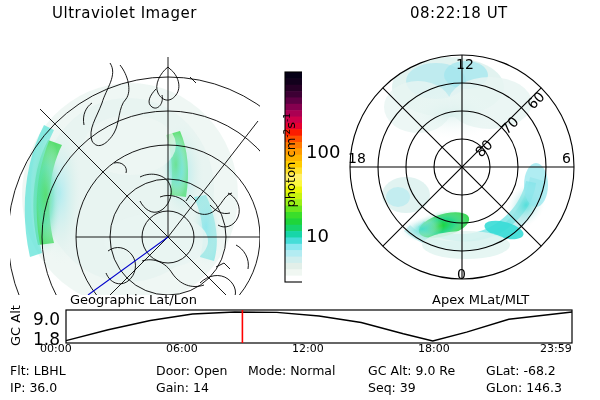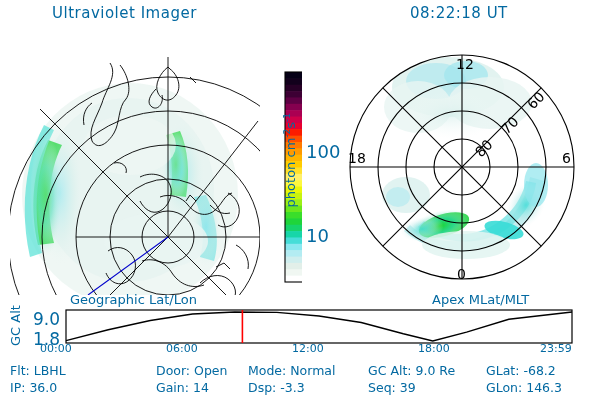--- a/index.html
+++ b/index.html
@@ -6,21 +6,21 @@
     margin: 0;
     padding: 0;
     background: #ffffff;
   }
   #app {
     position: relative;
     width: 600px;
     height: 400px;
     background: #ffffff;
     font-family: "DejaVu Sans", sans-serif;
-    color: #0369a1;
+    color: #000000;
     overflow: hidden;
   }
 
   
   .header {
     position: absolute;
     left: 0; top: 4px;
     width: 600px;
     height: 24px;
   }
@@ -399,24 +399,20 @@
     </span>
     <span class="st-cell st-r1 st-c1">
       <span>Gain:</span>
       <span>14</span>
     </span>
 
     <span class="st-cell st-r0 st-c2">
       <span>Mode:</span>
       <span>Normal</span>
     </span>
-    <span class="st-cell st-r1 st-c2">
-      <span>Dsp:</span>
-      <span class="st-val-indent">-3.3</span>
-    </span>
 
     <span class="st-cell st-r0 st-c3">
       <span>GC Alt:</span>
       <span>9.0 Re</span>
     </span>
     <span class="st-cell st-r1 st-c3">
       <span>Seq:</span>
       <span>39</span>
     </span>
 

